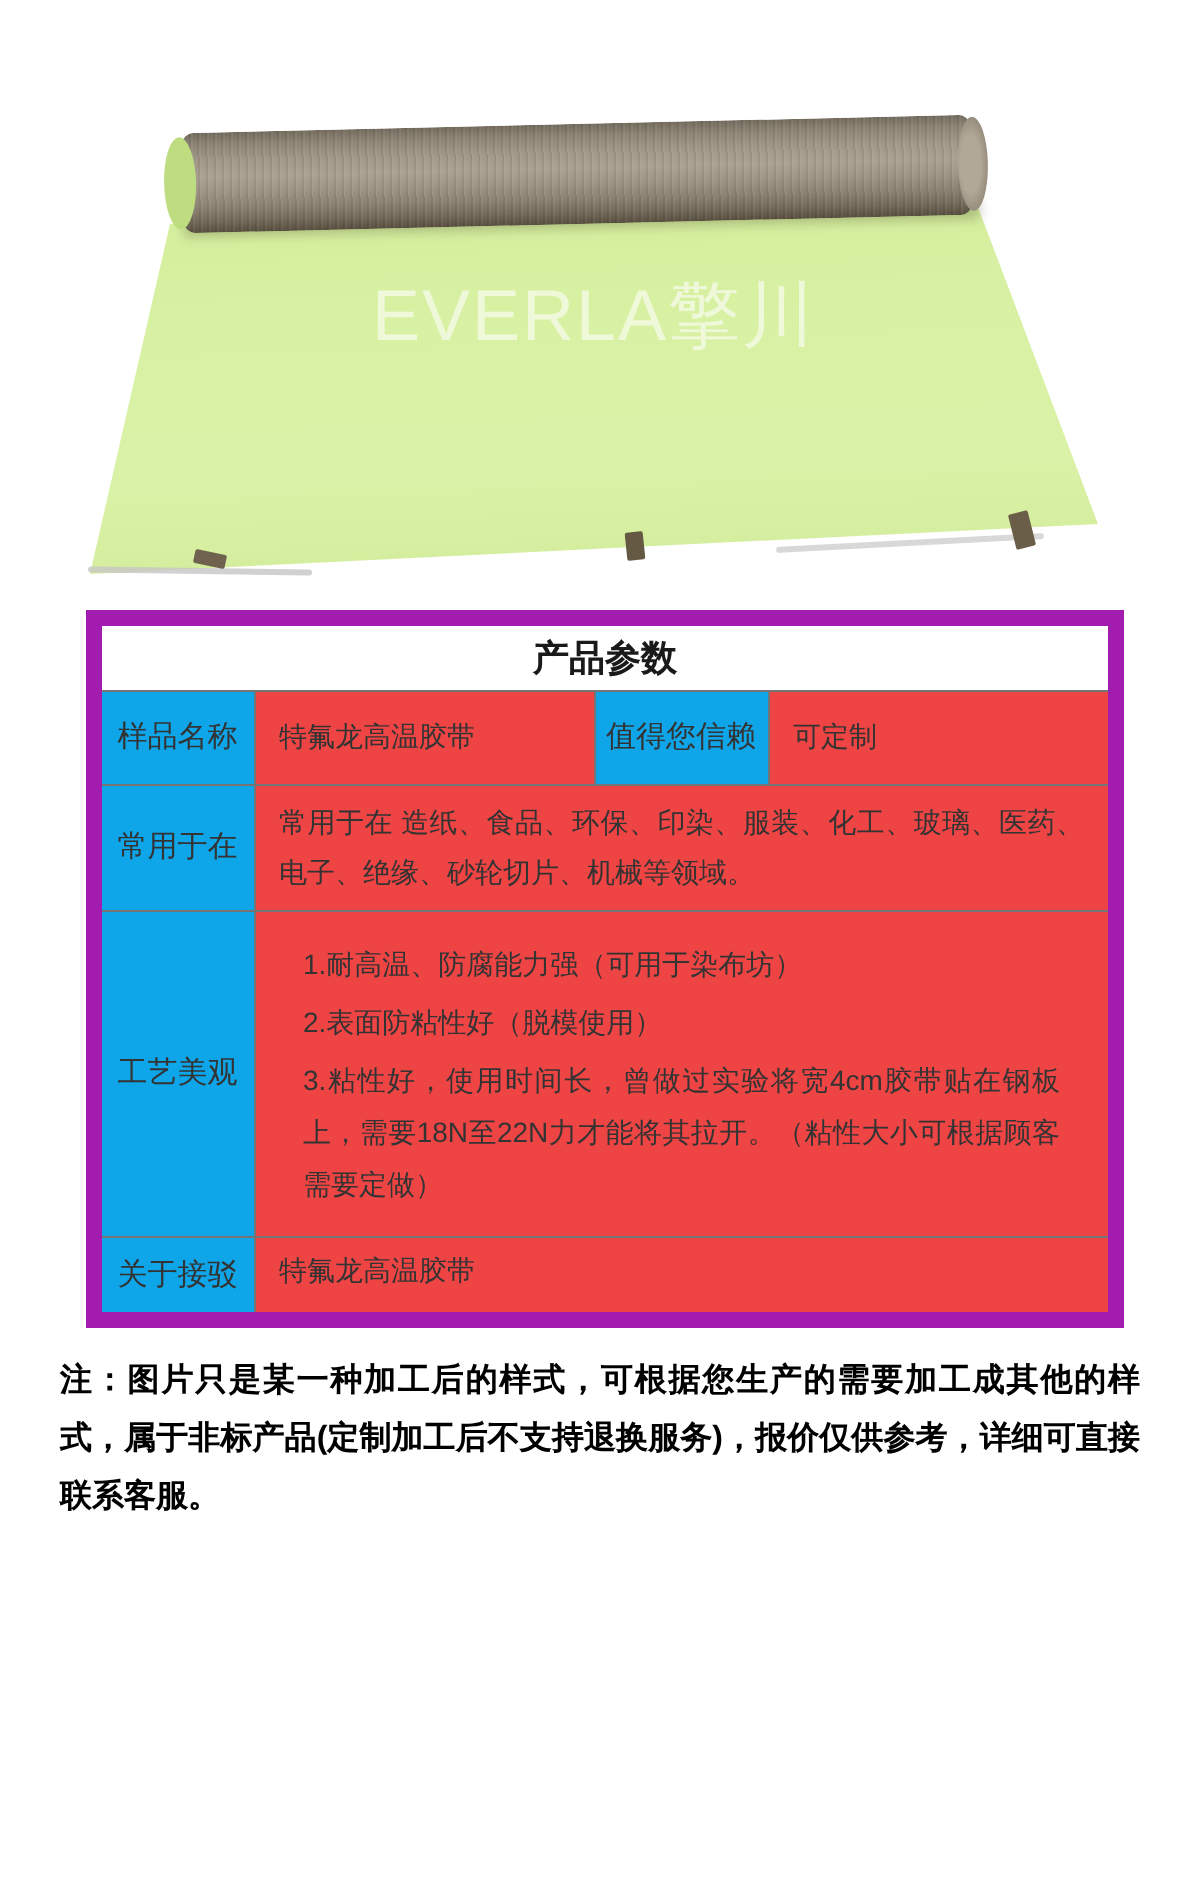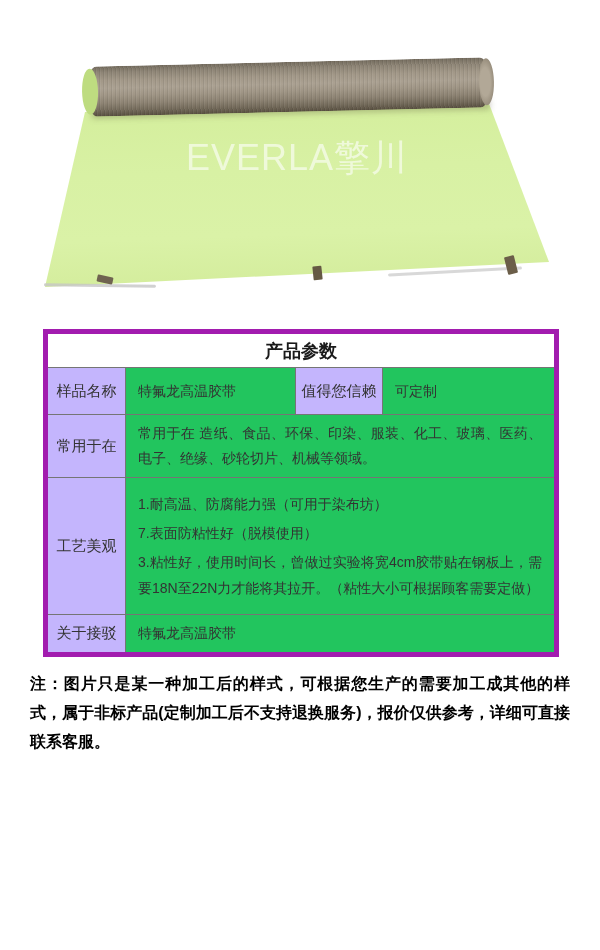--- a/index.html
+++ b/index.html
@@ -59,44 +59,44 @@
 
   
   .desc {
     margin:22px 30px 0 30px; width:540px;
     font-size:16px; line-height:27px; font-weight:bold;
     text-indent:2em; text-align:justify; color:#0d0d0d;
   }
 
   
   table.params {
-    margin:24px 0 0 43px; width:511px;
+    margin:0 0 0 43px; width:511px;
     border-collapse:collapse; table-layout:fixed;
-    border:5px solid #a21caf;
+    border:8px solid #a21caf;
   }
   table.params th, table.params td { border:1px solid #757575; }
   th.tbl-title {
     height:36px; background:#fff; text-align:center;
     font-size:18px; font-weight:bold; color:#1a1a1a;
   }
   td.label {
-    background:#c4b5fd; text-align:center; vertical-align:middle;
+    background:#0ea5e9; text-align:center; vertical-align:middle;
     font-size:15px; font-weight:normal; color:#333;
   }
   td.value {
-    background:#22c55e; padding:6px 12px; vertical-align:middle;
+    background:#ef4444; padding:6px 12px; vertical-align:middle;
     font-size:14px; font-weight:normal; color:#333;
     line-height:25px; text-align:justify;
   }
   tr.r1 td { height:47px; }
   tr.r2 td { height:38px; }
   tr.r3 td { height:43px; }
   tr.r4 td { height:56px; }
-  tr.r6 td { height:37px; }
-  td.features { padding:10px 12px; }
+  tr.r6 td { height:37px;font-family:Liberation Mono, monospace; }
+  td.features { padding:10px 24px; }
   td.features p { margin:3px 0; line-height:26px; }
 
   
   .note {
     margin:12px 32px 0 30px; width:540px;
     font-size:16px; line-height:29px; font-weight:bold;
     color:#000; text-align:justify;
   }
 </style>
 </head>
@@ -135,21 +135,21 @@
       <td class="value">可定制</td>
     </tr>
     <tr class="r4">
       <td class="label">常用于在</td>
       <td class="value" colspan="3">常用于在 造纸、食品、环保、印染、服装、化工、玻璃、医药、电子、绝缘、砂轮切片、机械等领域。</td>
     </tr>
     <tr class="r5">
       <td class="label">工艺美观</td>
       <td class="value features" colspan="3">
         <p>1.耐高温、防腐能力强（可用于染布坊）</p>
-        <p>7.表面防粘性好（脱模使用）</p>
+        <p>2.表面防粘性好（脱模使用）</p>
         <p>3.粘性好，使用时间长，曾做过实验将宽4cm胶带贴在钢板上，需要18N至22N力才能将其拉开。（粘性大小可根据顾客需要定做）</p>
       </td>
     </tr>
     <tr class="r6">
       <td class="label">关于接驳</td>
       <td class="value" colspan="3">特氟龙高温胶带</td>
     </tr>
   </tbody>
     </table>
 

